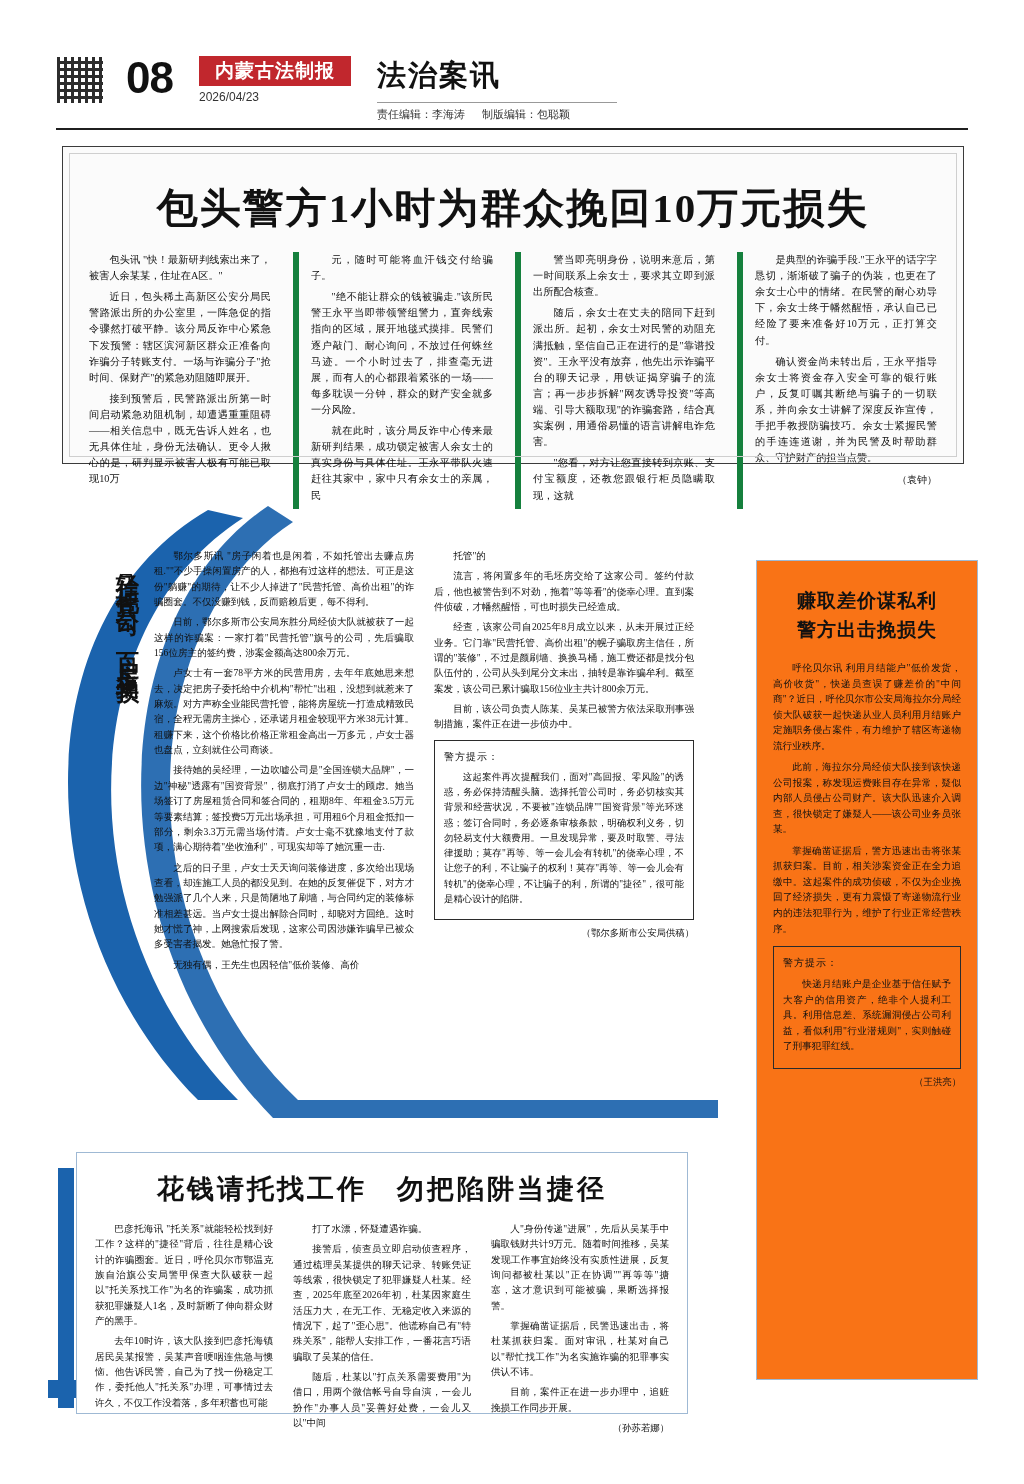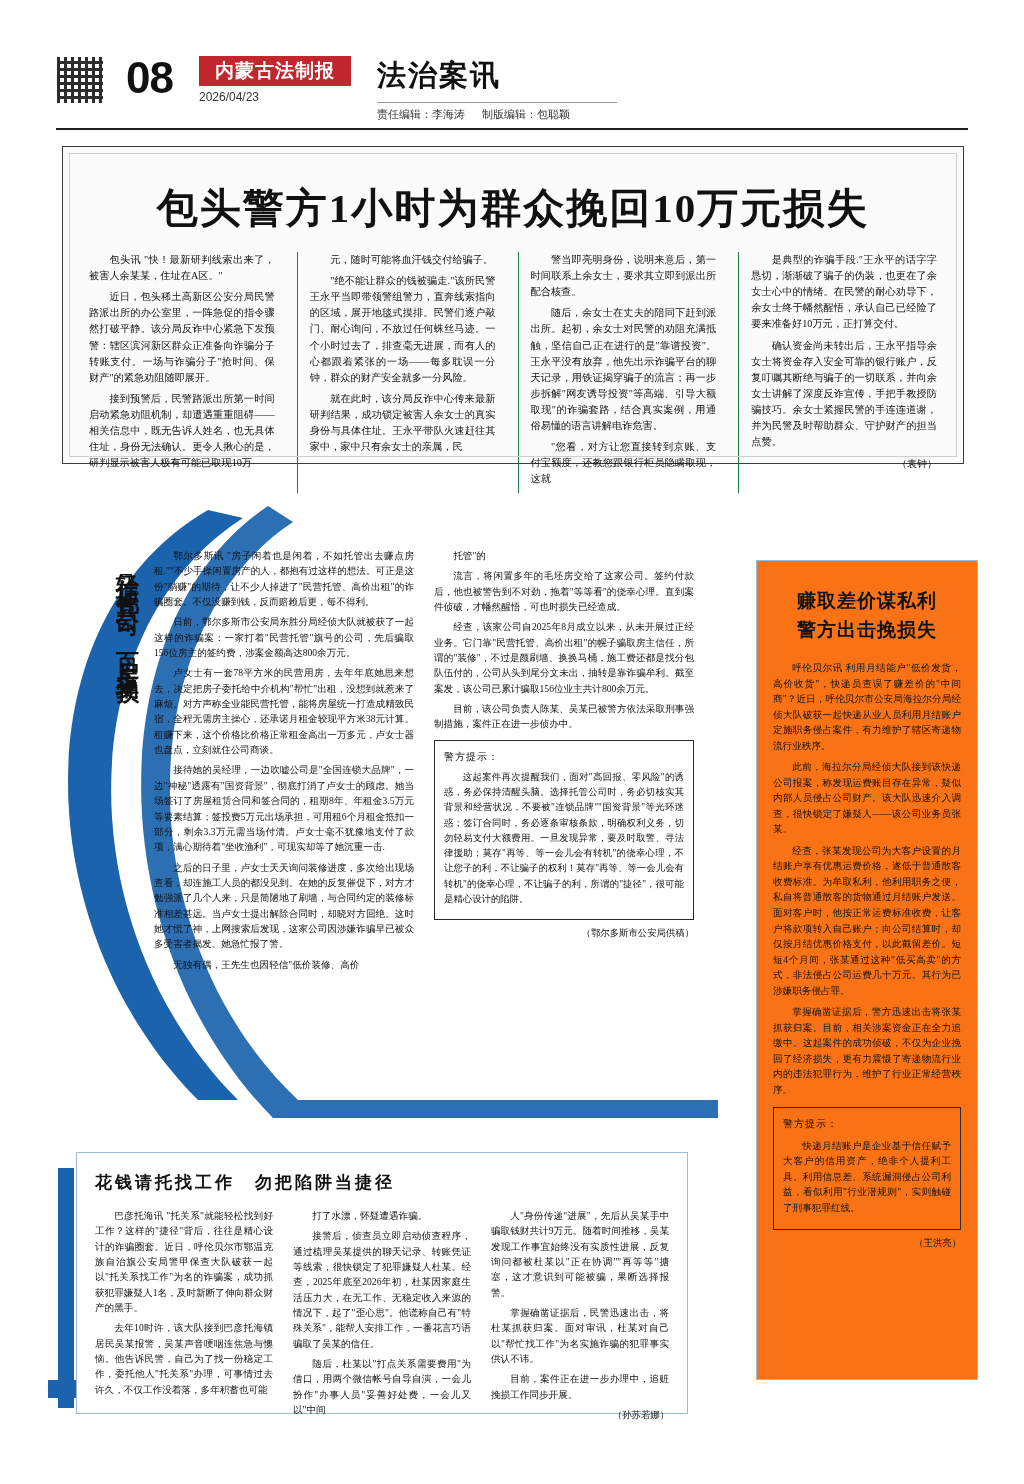--- a/index.html
+++ b/index.html
@@ -70,21 +70,21 @@
   .headline{
     text-align:center;font-size:41px;font-weight:bold;letter-spacing:2px;
     margin:34px 20px 16px 20px;
     font-family:"Liberation Serif","DejaVu Serif",serif;
   }
   .topcols{
     display:flex;gap:22px;margin:0 26px;
   }
   .topcols .col{
     flex:1;font-size:10.2px;line-height:1.58;text-align:justify;color:#111;
-    border-left:1px solid #15803d;padding-left:12px;
+    border-left:6px solid #15803d;padding-left:12px;
   }
   .topcols .col:first-child{border-left:none;padding-left:0;}
   .topcols p{margin:0 0 5px 0;text-indent:2em;}
   .byline{text-align:right;font-size:10px;margin-top:6px;}
 
   
   .swoosh{
     position:absolute;left:58px;top:500px;width:700px;height:640px;
     pointer-events:none;
   }
@@ -131,21 +131,21 @@
   }
   .rightbox p{margin:0 0 6px 0;font-size:9.6px;line-height:1.62;text-align:justify;text-indent:2em;}
   .rightbox .tipbox{margin-top:10px;}
 
   
   .botbox{
     position:absolute;left:76px;top:1152px;width:612px;height:262px;
     border:1px solid #9fb9d4;background:#fff;box-sizing:border-box;padding:14px 18px;
   }
   .bot-title{
-    font-size:17px;font-weight:bold;letter-spacing:3px;margin:4px 0 14px 0;
+    text-align:center;font-size:27px;font-weight:bold;letter-spacing:3px;margin:4px 0 14px 0;
   }
   .botcols{display:flex;gap:20px;}
   .botcols .col{flex:1;font-size:9.6px;line-height:1.6;text-align:justify;}
   .botcols p{margin:0 0 5px 0;text-indent:2em;}
 </style>
 </head>
 <body>
 
 <div class="page">
 
@@ -223,21 +223,20 @@
         <div class="src">（鄂尔多斯市公安局供稿）</div>
       </div>
     </div>
   </div>
 
   <div class="rightbox">
     <div class="rt-title" style="white-space:pre-line;">赚取差价谋私利
 警方出击挽损失</div>
     <p>呼伦贝尔讯 利用月结能户"低价发货，高价收货"，快递员查误了赚差价的"中间商"？近日，呼伦贝尔市公安局海拉尔分局经侦大队破获一起快递从业人员利用月结账户定施职务侵占案件，有力维护了辖区寄递物流行业秩序。</p>
     <p>此前，海拉尔分局经侦大队接到该快递公司报案，称发现运费账目存在异常，疑似内部人员侵占公司财产。该大队迅速介入调查，很快锁定了嫌疑人——该公司业务员张某。</p>
-    <p>经查，张某发现公司为大客户设置的月结账户享有优惠运费价格，遂低于普通散客收费标准。为牟取私利，他利用职务之便，私自将普通散客的货物通过月结账户发送。面对客户时，他按正常运费标准收费，让客户将款项转入自己账户；向公司结算时，却仅按月结优惠价格支付，以此截留差价。短短4个月间，张某通过这种"低买高卖"的方式，非法侵占公司运费几十万元。其行为已涉嫌职务侵占罪。</p>
     <p>掌握确凿证据后，警方迅速出击将张某抓获归案。目前，相关涉案资金正在全力追缴中。这起案件的成功侦破，不仅为企业挽回了经济损失，更有力震慑了寄递物流行业内的违法犯罪行为，维护了行业正常经营秩序。</p>
     <div class="tipbox">
       <h4>警方提示：</h4>
       <p>快递月结账户是企业基于信任赋予大客户的信用资产，绝非个人提利工具。利用信息差、系统漏洞侵占公司利益，看似利用"行业潜规则"，实则触碰了刑事犯罪红线。</p>
     </div>
     <div class="src">（王洪亮）</div>
   </div>
 
   <div class="botbox">
     <div class="bot-title">花钱请托找工作　勿把陷阱当捷径</div>

